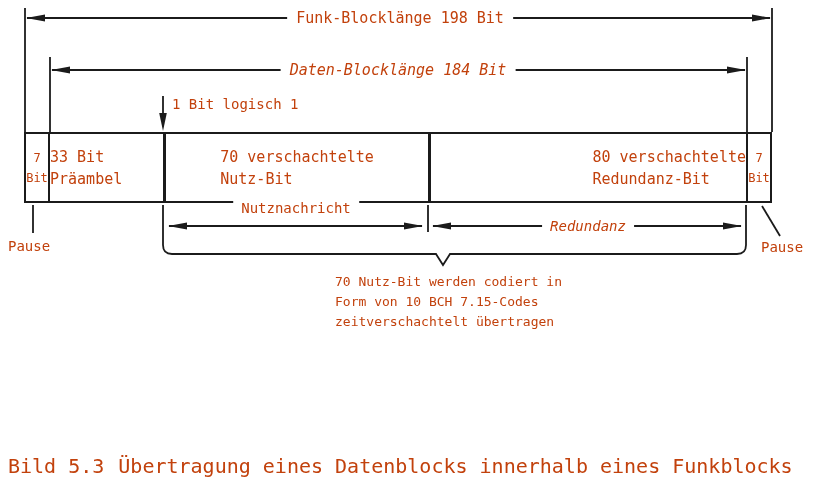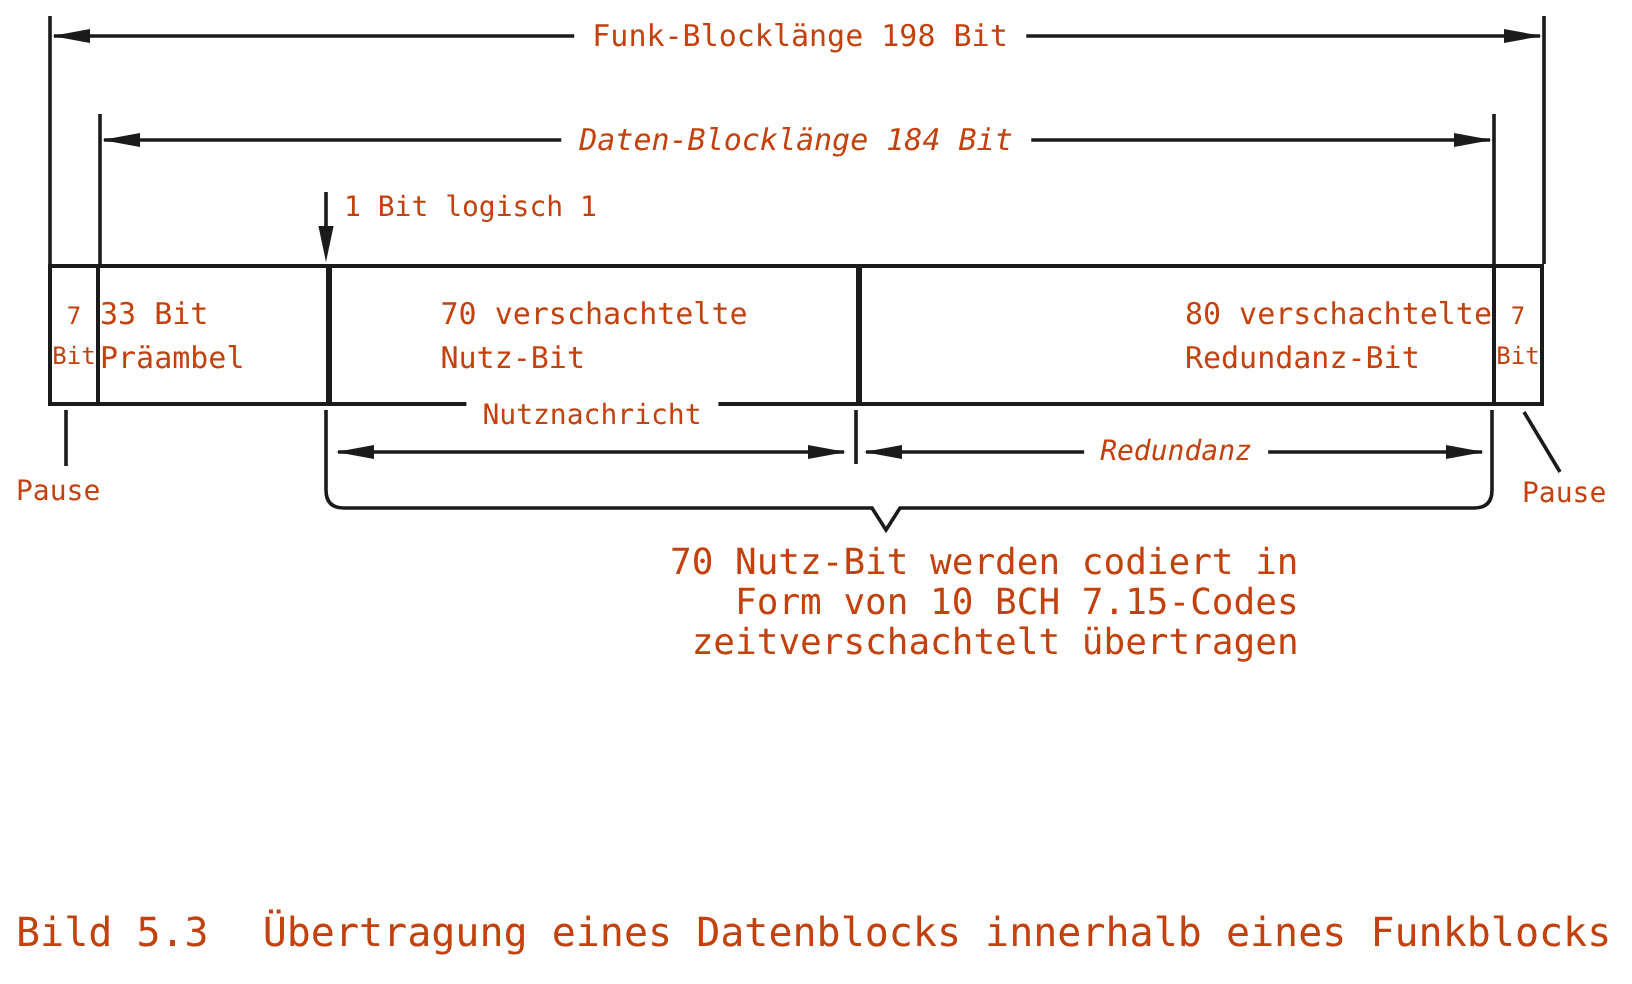--- a/index.html
+++ b/index.html
@@ -65,33 +65,32 @@
   .cell-1 { width: 22px; }
   .cell-2 { width: 115px; border-left: 2px solid #1b1b1b; }
   .cell-3 { width: 265px; border-left: 3px solid #1b1b1b; align-items: center; }
   .cell-4 { width: 318px; border-left: 3px solid #1b1b1b; align-items: flex-end; }
   .cell-5 { width: 24px; border-left: 2px solid #1b1b1b; }
 
   .note {
     position: absolute;
     left: 335px;
     top: 272px;
-    font-size: 18px;
+    font-size: 13px;
     line-height: 20px;
     white-space: nowrap;
-    text-align: right;
   }
   .caption {
     position: absolute;
     left: 8px;
     top: 452px;
     font-size: 20px;
     line-height: 28px;
     display: flex;
-    gap: 27px;
+    gap: 14px;
     white-space: nowrap;
   }
 </style>
 </head>
 <body>
 
 <div class="canvas">
 
   <svg class="linework" width="816" height="492" viewBox="0 0 816 492">
 

